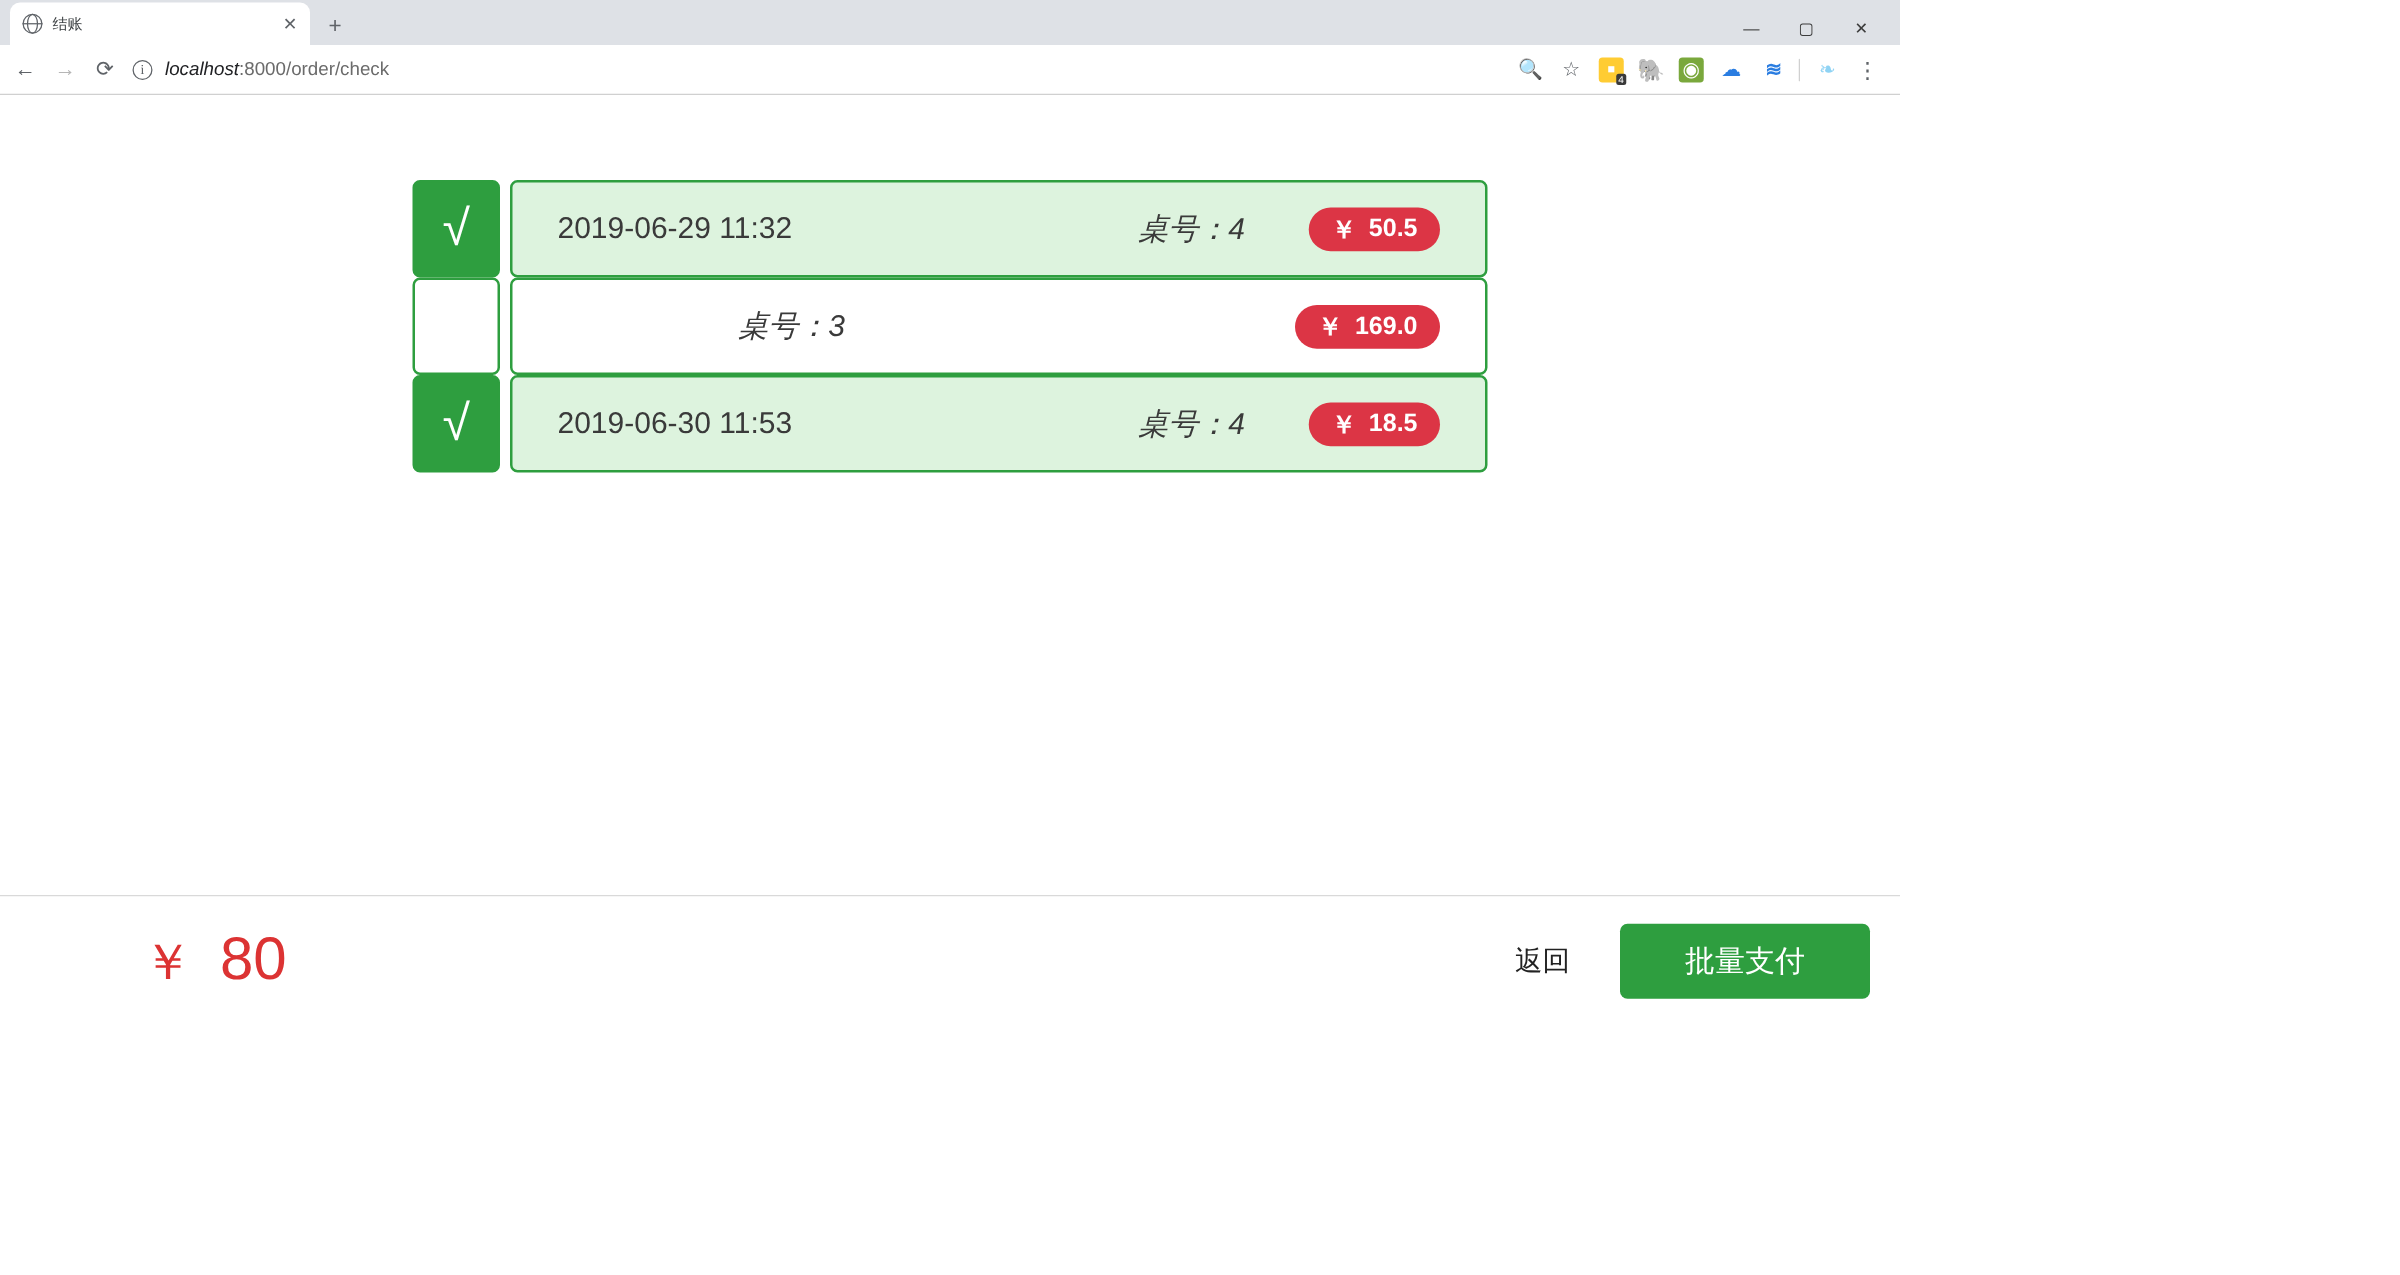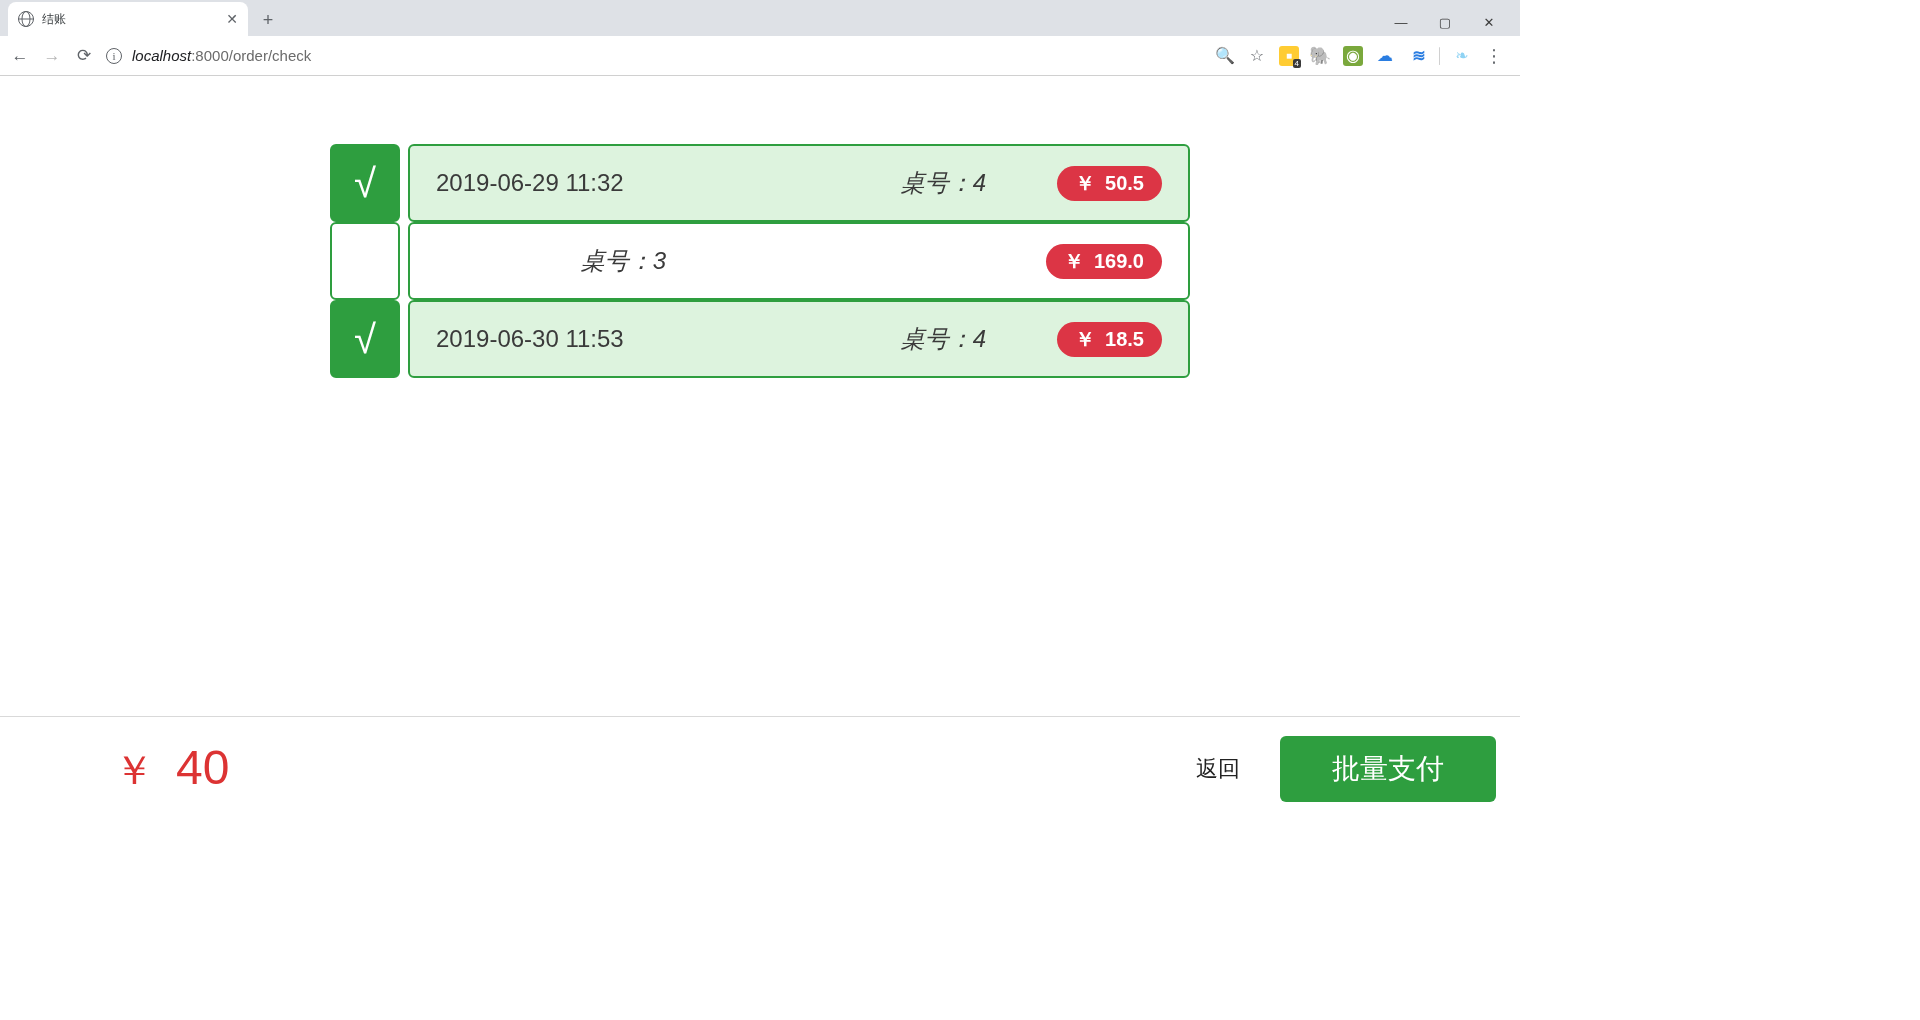--- a/index.html
+++ b/index.html
@@ -108,21 +108,21 @@
   border: 2px solid #2e9e3f; border-radius: 6px;
   display: flex; align-items: center; justify-content: center;
   font-size: 40px; color: #ffffff; cursor: pointer;
   background: #ffffff;
 }
 .checkbox.checked { background: #2e9e3f; }
 .card {
   flex: 1; border: 2px solid #2e9e3f; border-radius: 6px;
   background: #ffffff;
   display: flex; align-items: center;
-  padding: 0 26px;
+  padding: 0 36px;
   cursor: pointer;
 }
 .card.sel { background: #ddf3de; }
 .card .dt { font-size: 24px; color: #3a3a3a; width: 320px; }
 .card .table { font-size: 24px; color: #3a3a3a; width: 230px; text-align: right; font-style: italic; }
 .card .price {
   margin-left: auto;
   background: #dc3545; color: #ffffff;
   border-radius: 18px; padding: 4px 18px;
   font-size: 20px; font-weight: 600;
@@ -137,21 +137,21 @@
 }
 .total {
   display: flex; align-items: baseline; gap: 22px;
   color: #dc3333; font-weight: 500; margin-left: 90px;
 }
 .total .cur { font-size: 40px; }
 .total .amt { font-size: 48px; }
 .footer .spacer { flex: 1; }
 .back-link { font-size: 22px; color: #222; margin-right: 40px; cursor: pointer; }
 .pay-btn {
-  background: #2e9e3f; color: #fff; font-size: 28px;
+  background: #2e9e3f; color: #fff; font-size: 24px;
   border: none; border-radius: 6px; padding: 14px 52px; cursor: pointer;
 }
 </style>
 </head>
 <body>
 
 <div class="browser-chrome">
   <div class="tab">
     <span class="globe"></span>
     <span class="title">结账</span>
@@ -236,19 +236,19 @@
           <span>18.5</span>
         </span>
       </div>
     </div>
 
   </div>
 
   <div class="footer">
     <div class="total">
       <span class="cur">￥</span>
-      <span class="amt">40</span>
+      <span class="amt">80</span>
     </div>
     <div class="spacer"></div>
     <span class="back-link">返回</span>
     <button class="pay-btn">批量支付</button>
   </div>
 </div>
 
 </body></html>

